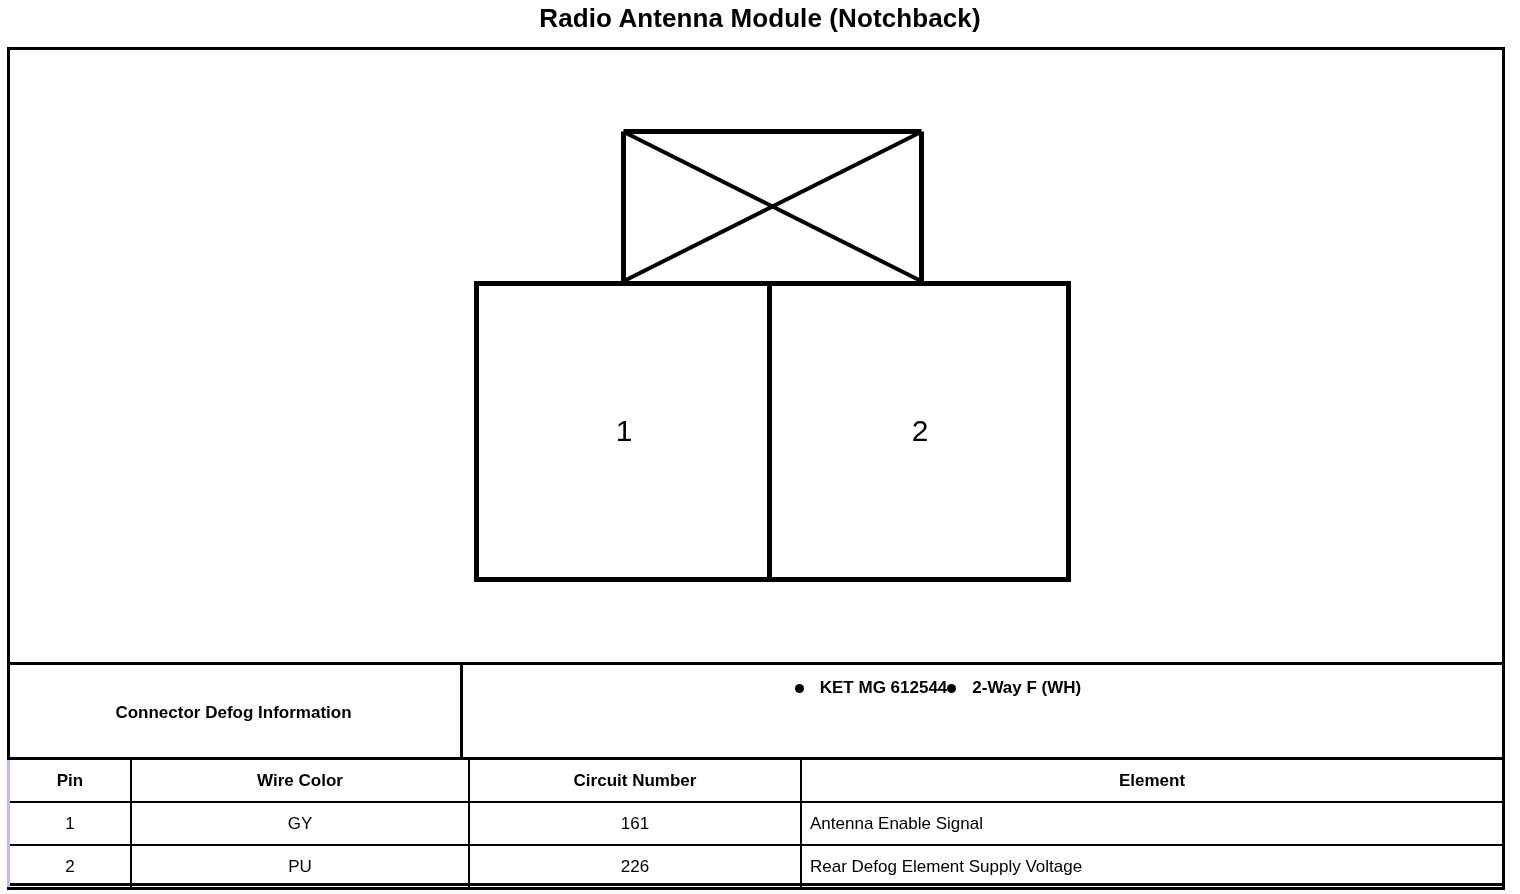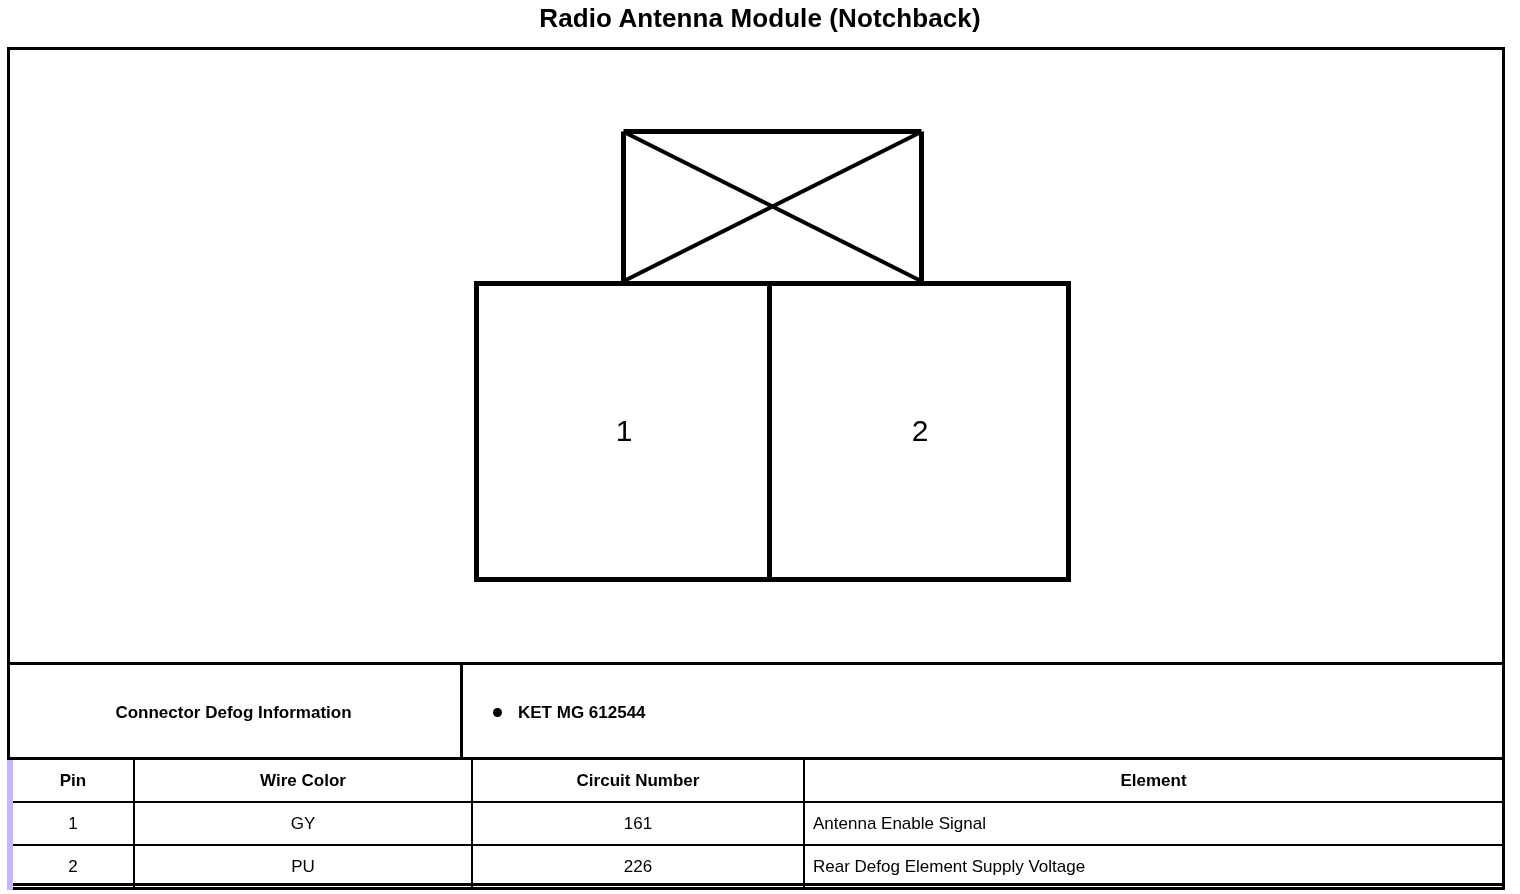--- a/index.html
+++ b/index.html
@@ -82,21 +82,20 @@
     border-right: 3px solid #000000;
     box-sizing: border-box;
   }
   .cpi-values {
     position: absolute;
     left: 456px;
     top: 0;
     width: 920px;
     height: 95px;
     display: flex;
-    flex-direction: column;
     justify-content: center;
     box-sizing: border-box;
     padding-left: 30px;
   }
   .cpi-item {
     display: flex;
     align-items: center;
     font-size: 17px;
     font-weight: bold;
     height: 46px;
@@ -141,21 +140,21 @@
   .pin-table th.col-function { text-align: center; }
   .pin-table td.col-function {
     text-align: left;
     padding-left: 8px;
     border-radius: 11px;
   }
   .pin-table tr:last-child td {
     border-bottom: 3px solid #000000;
   }
   .pin-table th { border-top: none; }
-  .pin-table th:first-child, .pin-table td:first-child { border-left: 6px solid #c4b5fd; }
+  .pin-table th:first-child, .pin-table td:first-child { border-left: 3px solid #c4b5fd; }
   .pin-table th:last-child,  .pin-table td:last-child  { border-right: 3px solid #000000; }
 </style>
 </head>
 <body>
 
 <div class="page">
 
   <div class="title">Radio Antenna Module (Notchback)</div>
 
   <div class="frame"></div>
@@ -190,20 +189,24 @@
       </div>
     </div>
   </div>
 
   <div class="cpi-row">
     <div class="cpi-label">Connector Defog Information</div>
     <div class="cpi-values">
       <div class="cpi-item">
         <span class="bullet"></span>
         <span>KET MG 612544</span>
+      </div>
+      <div class="cpi-item">
+        <span class="bullet"></span>
+        <span>2-Way F (WH)</span>
       </div>
     </div>
   </div>
 
   <table class="pin-table">
     <thead>
       <tr>
         <th class="col-pin">Pin</th>
         <th class="col-wire">Wire Color</th>
         <th class="col-circuit">Circuit Number</th>

